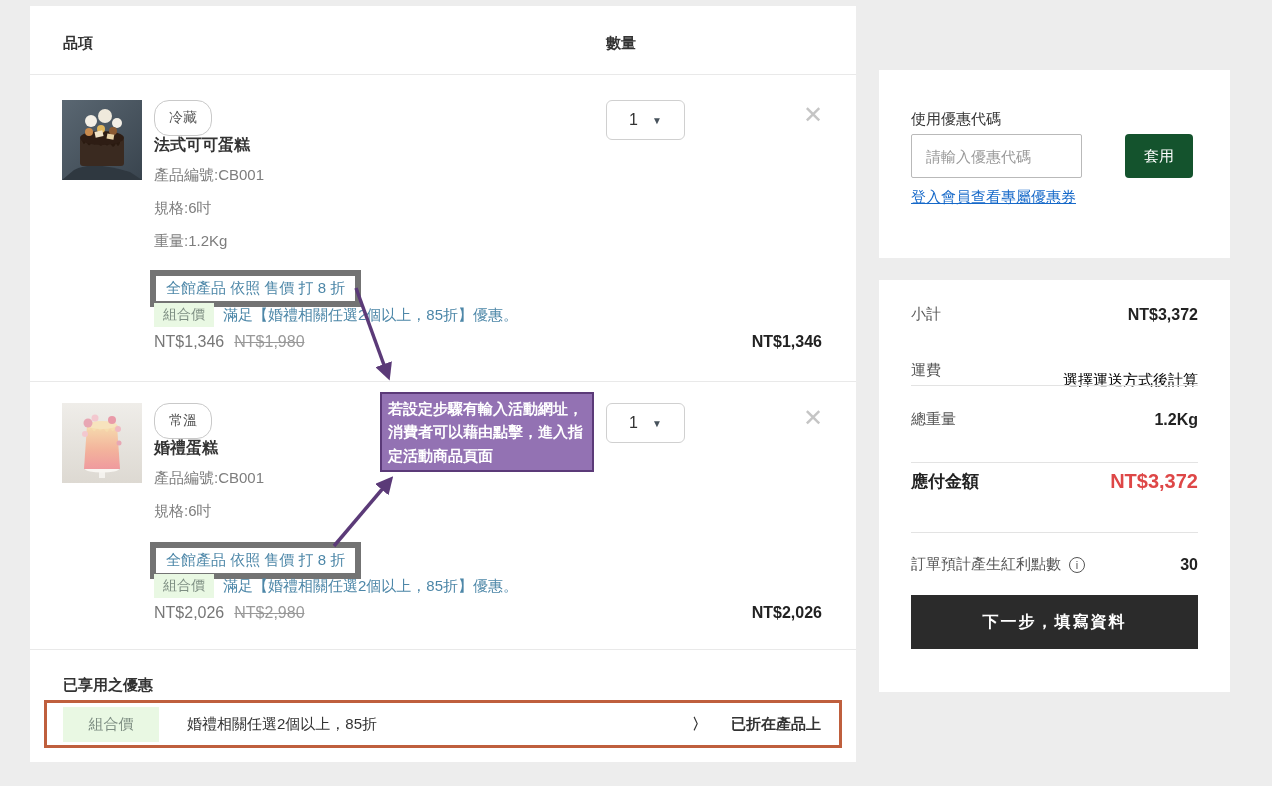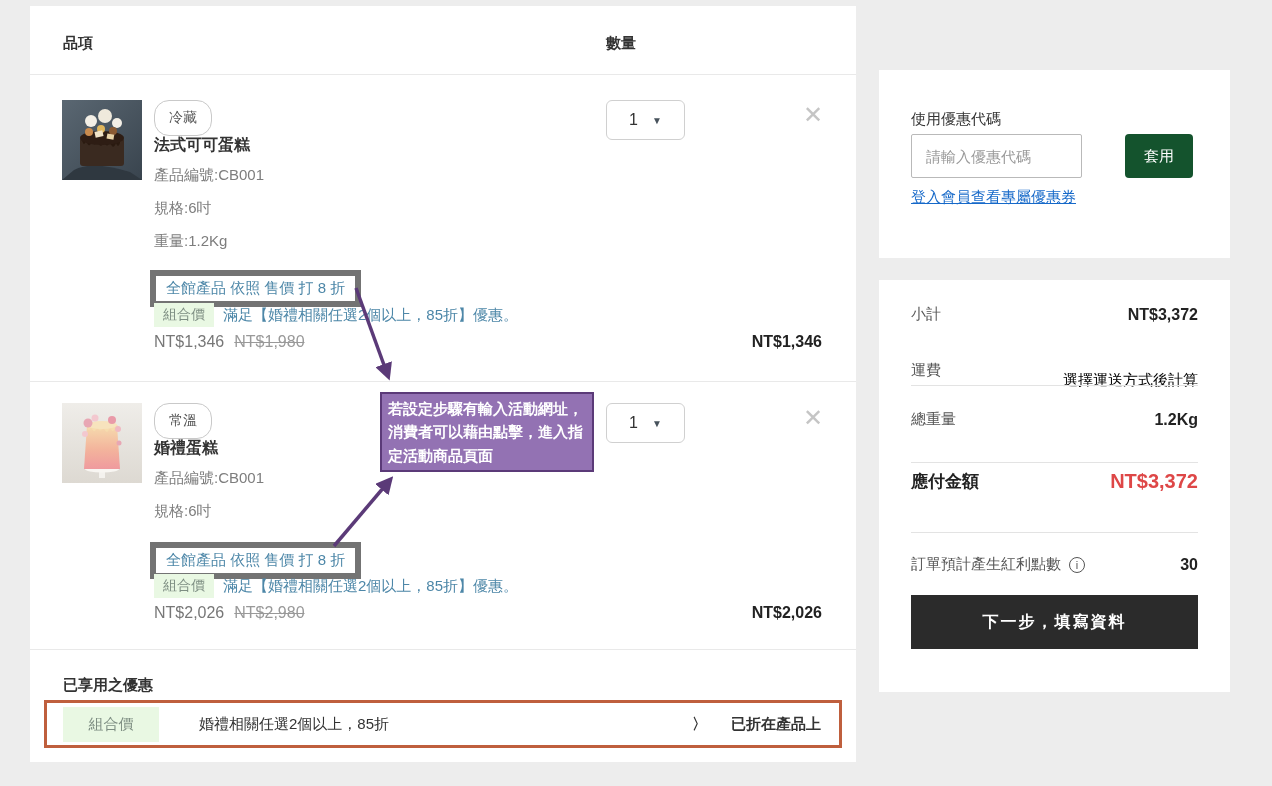--- a/index.html
+++ b/index.html
@@ -30,21 +30,21 @@
   .qty-select .qv { font-size:16px; color:#333; }
   .qty-select .caret { font-size:10px; color:#47525c; }
   .close-x { position:absolute; font-size:24px; color:#c5c5c5; cursor:pointer; line-height:1; }
 
   
   .promos-title { position:absolute; left:33px; top:670px; font-size:15px; font-weight:600; color:#333; }
   .orange-box { position:absolute; left:14px; top:694px; width:798px; height:48px; border:3px solid #bf5f3d;
                 display:flex; align-items:center; background:#fff; }
   .orange-box .badge-lg { margin-left:16px; width:96px; text-align:center; padding:8px 0;
                           background:#e9f8e3; color:#7d8d82; font-size:15px; }
-  .orange-box .desc { margin-left:40px; font-size:15px; color:#333;text-align:right; }
+  .orange-box .desc { margin-left:28px; font-size:15px; color:#333;text-align:right; }
   .orange-box .right { margin-left:auto; margin-right:18px; display:flex; align-items:center; gap:24px; }
   .orange-box .chev { font-size:15px; color:#333; font-weight:bold; }
   .orange-box .status { font-size:15px; color:#333;font-weight:bold; }
 
   
   .annotation { position:absolute; left:380px; top:392px; width:214px; border:2px solid #5b3a78;
                 background:#9372b3; color:#fff; font-size:15px; font-weight:bold; line-height:1.55;
                 padding:3px 6px; z-index:6; }
   .arrows { position:absolute; left:0; top:0; width:1272px; height:786px; pointer-events:none; z-index:5; }
 

